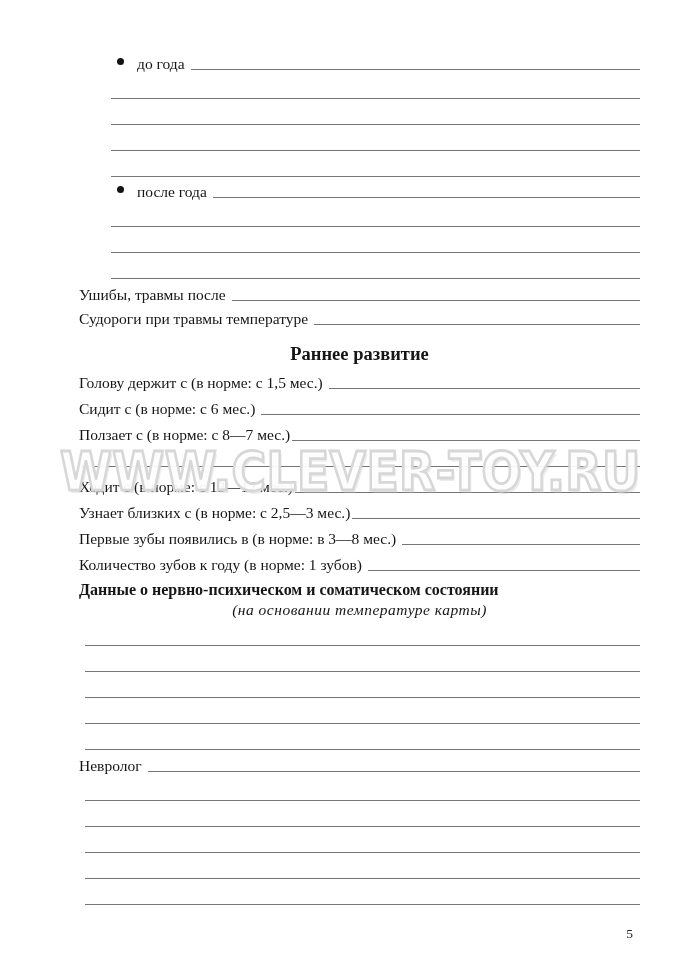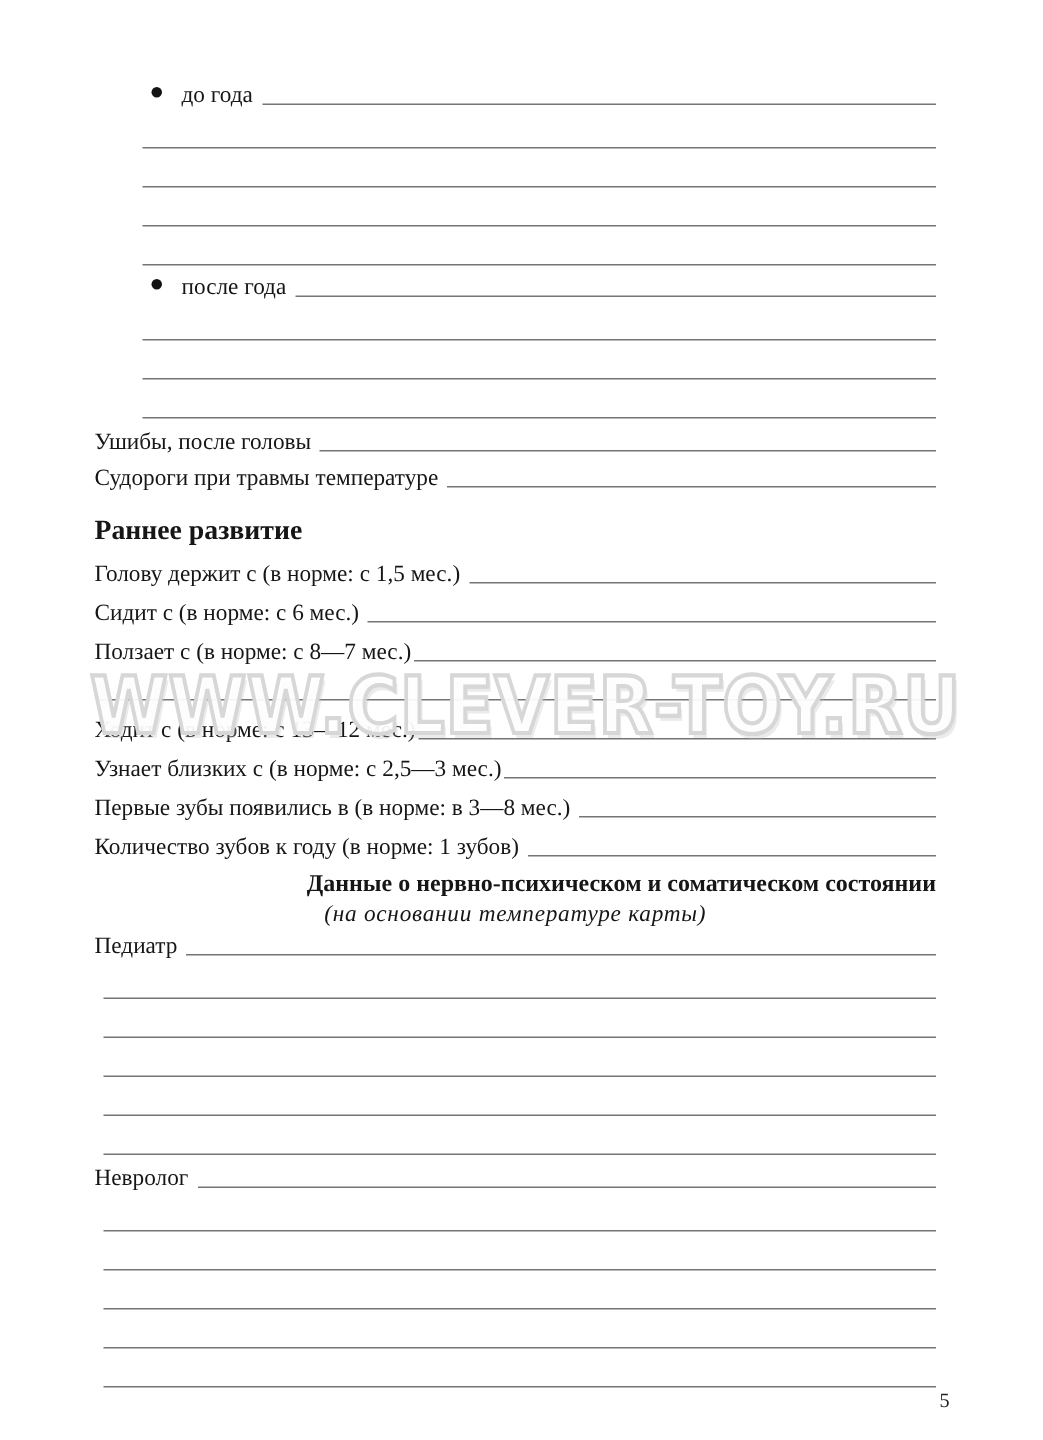--- a/index.html
+++ b/index.html
@@ -7,21 +7,21 @@
     position: relative;
     width: 695px; height: 960px;
     margin: 0 auto;
     background: #ffffff;
     font-family: "Liberation Serif", serif;
     color: #161616;
     overflow: hidden;
   }
   .content {
     position: absolute;
-    left: 63px; top: 48px;
+    left: 79px; top: 48px;
     width: 561px;
   }
   .frow {
     display: flex;
     align-items: flex-end;
     height: 25px;
     font-size: 15.5px;
     line-height: 19px;
   }
   .frow .label { white-space: nowrap; }
@@ -46,28 +46,28 @@
     background: #131313;
     margin: 0 13px 8px 38px;
     align-self: flex-end;
     flex: 0 0 auto;
   }
   .row-h24 { height: 24px; }
   .row-h26 { height: 26px; text-align: right; }
   .row-h20 { height: 20px; }
   .h1 {
     margin: 14px 0 0 0;
-    text-align: left;
+    text-align: center;
     font-weight: bold;
     font-size: 18.5px;
     line-height: 24px;
   }
   .h2 {
     margin: 6px 0 0 0;
-    text-align: right;
+    text-align: left;
     font-weight: bold;
     font-size: 16px;
     line-height: 20px;
   }
   .h2sub {
     margin: 0;
     text-align: center;
     font-style: italic;
     font-size: 15.5px;
     line-height: 20px;
@@ -119,21 +119,21 @@
     <div class="frow bulleted row-h24">
       <span class="bullet"></span>
       <span class="label">после года</span>
       <span class="fill"></span>
     </div>
     <div class="bline indent-a"></div>
     <div class="bline indent-a"></div>
     <div class="bline indent-a"></div>
 
     <div class="frow">
-      <span class="label">Ушибы, после головы</span>
+      <span class="label">Ушибы, травмы после</span>
       <span class="fill"></span>
     </div>
     <div class="frow row-h24">
       <span class="label">Судороги при травмы температуре</span>
       <span class="fill"></span>
     </div>
 
     <h2 class="h1">Раннее развитие</h2>
 
     <div class="frow row-h26">
@@ -164,24 +164,20 @@
       <span class="fill"></span>
     </div>
     <div class="frow row-h26">
       <span class="label">Количество зубов к году (в норме: 1 зубов)</span>
       <span class="fill"></span>
     </div>
 
     <h3 class="h2">Данные о нервно-психическом и соматическом состоянии</h3>
     <p class="h2sub">(на основании температуре карты)</p>
 
-    <div class="frow row-h20">
-      <span class="label">Педиатр</span>
-      <span class="fill"></span>
-    </div>
     <div class="bline indent-b"></div>
     <div class="bline indent-b"></div>
     <div class="bline indent-b"></div>
     <div class="bline indent-b"></div>
     <div class="bline indent-b"></div>
 
     <div class="frow">
       <span class="label">Невролог</span>
       <span class="fill"></span>
     </div>

